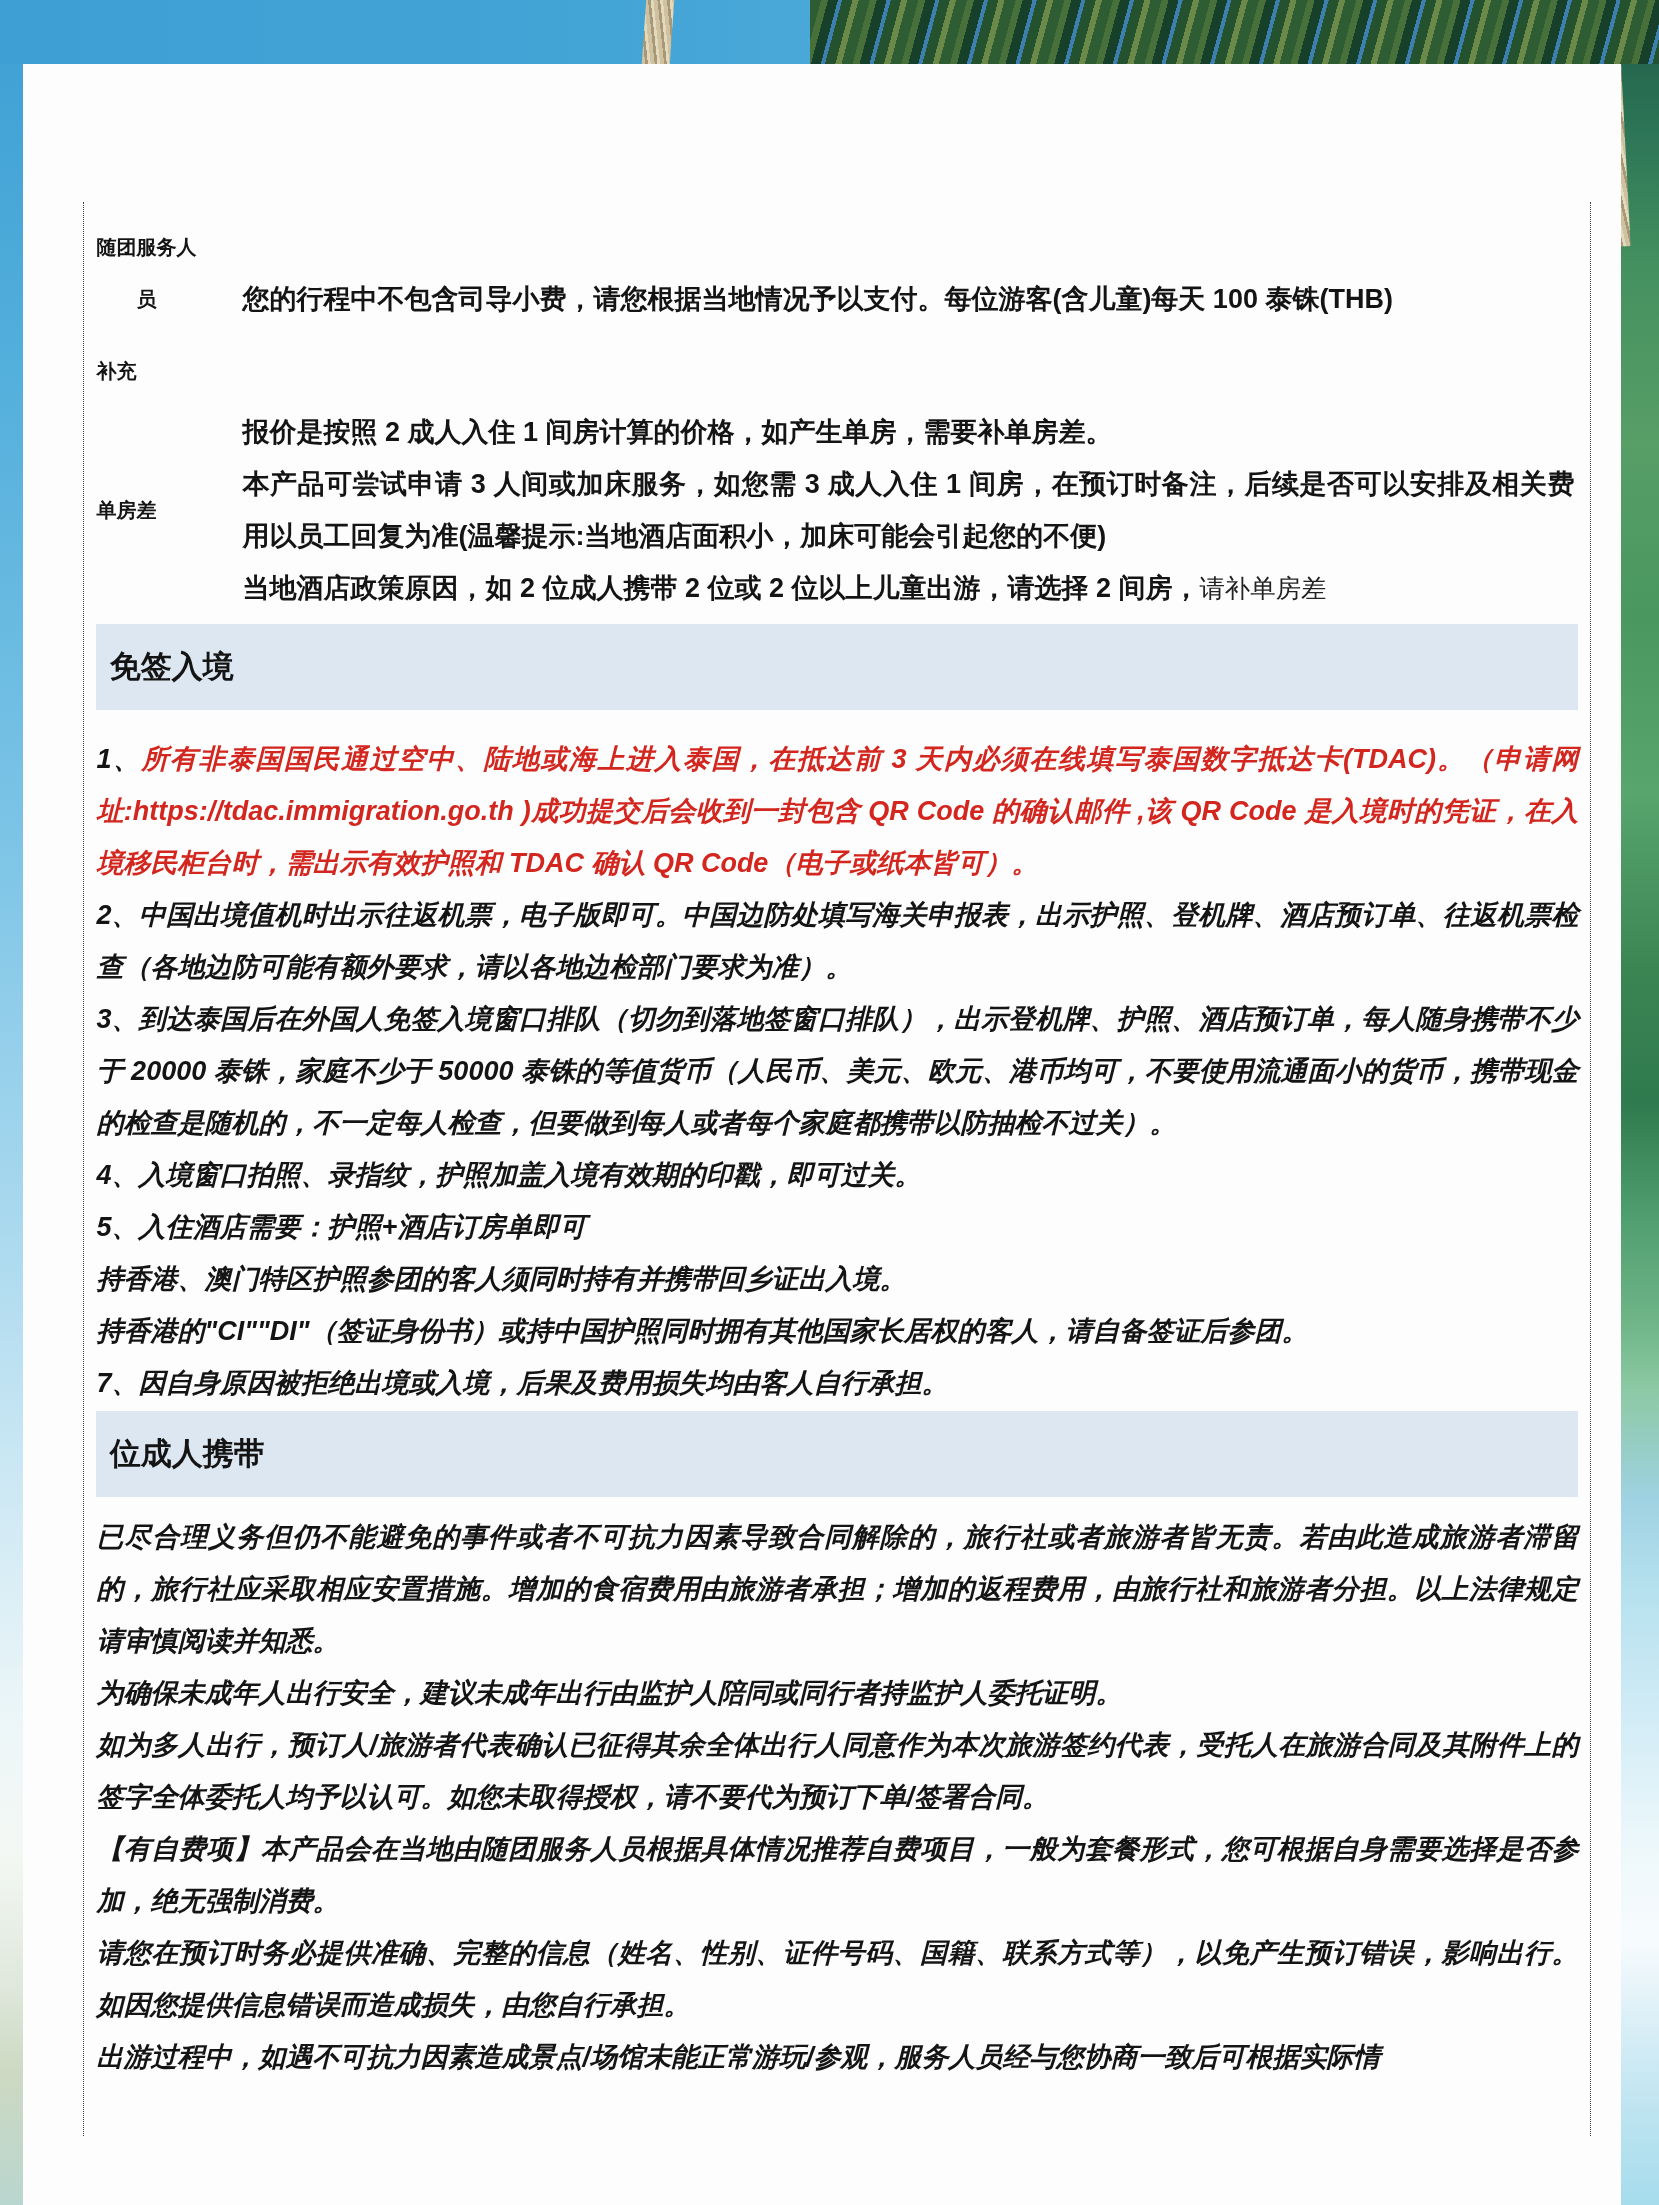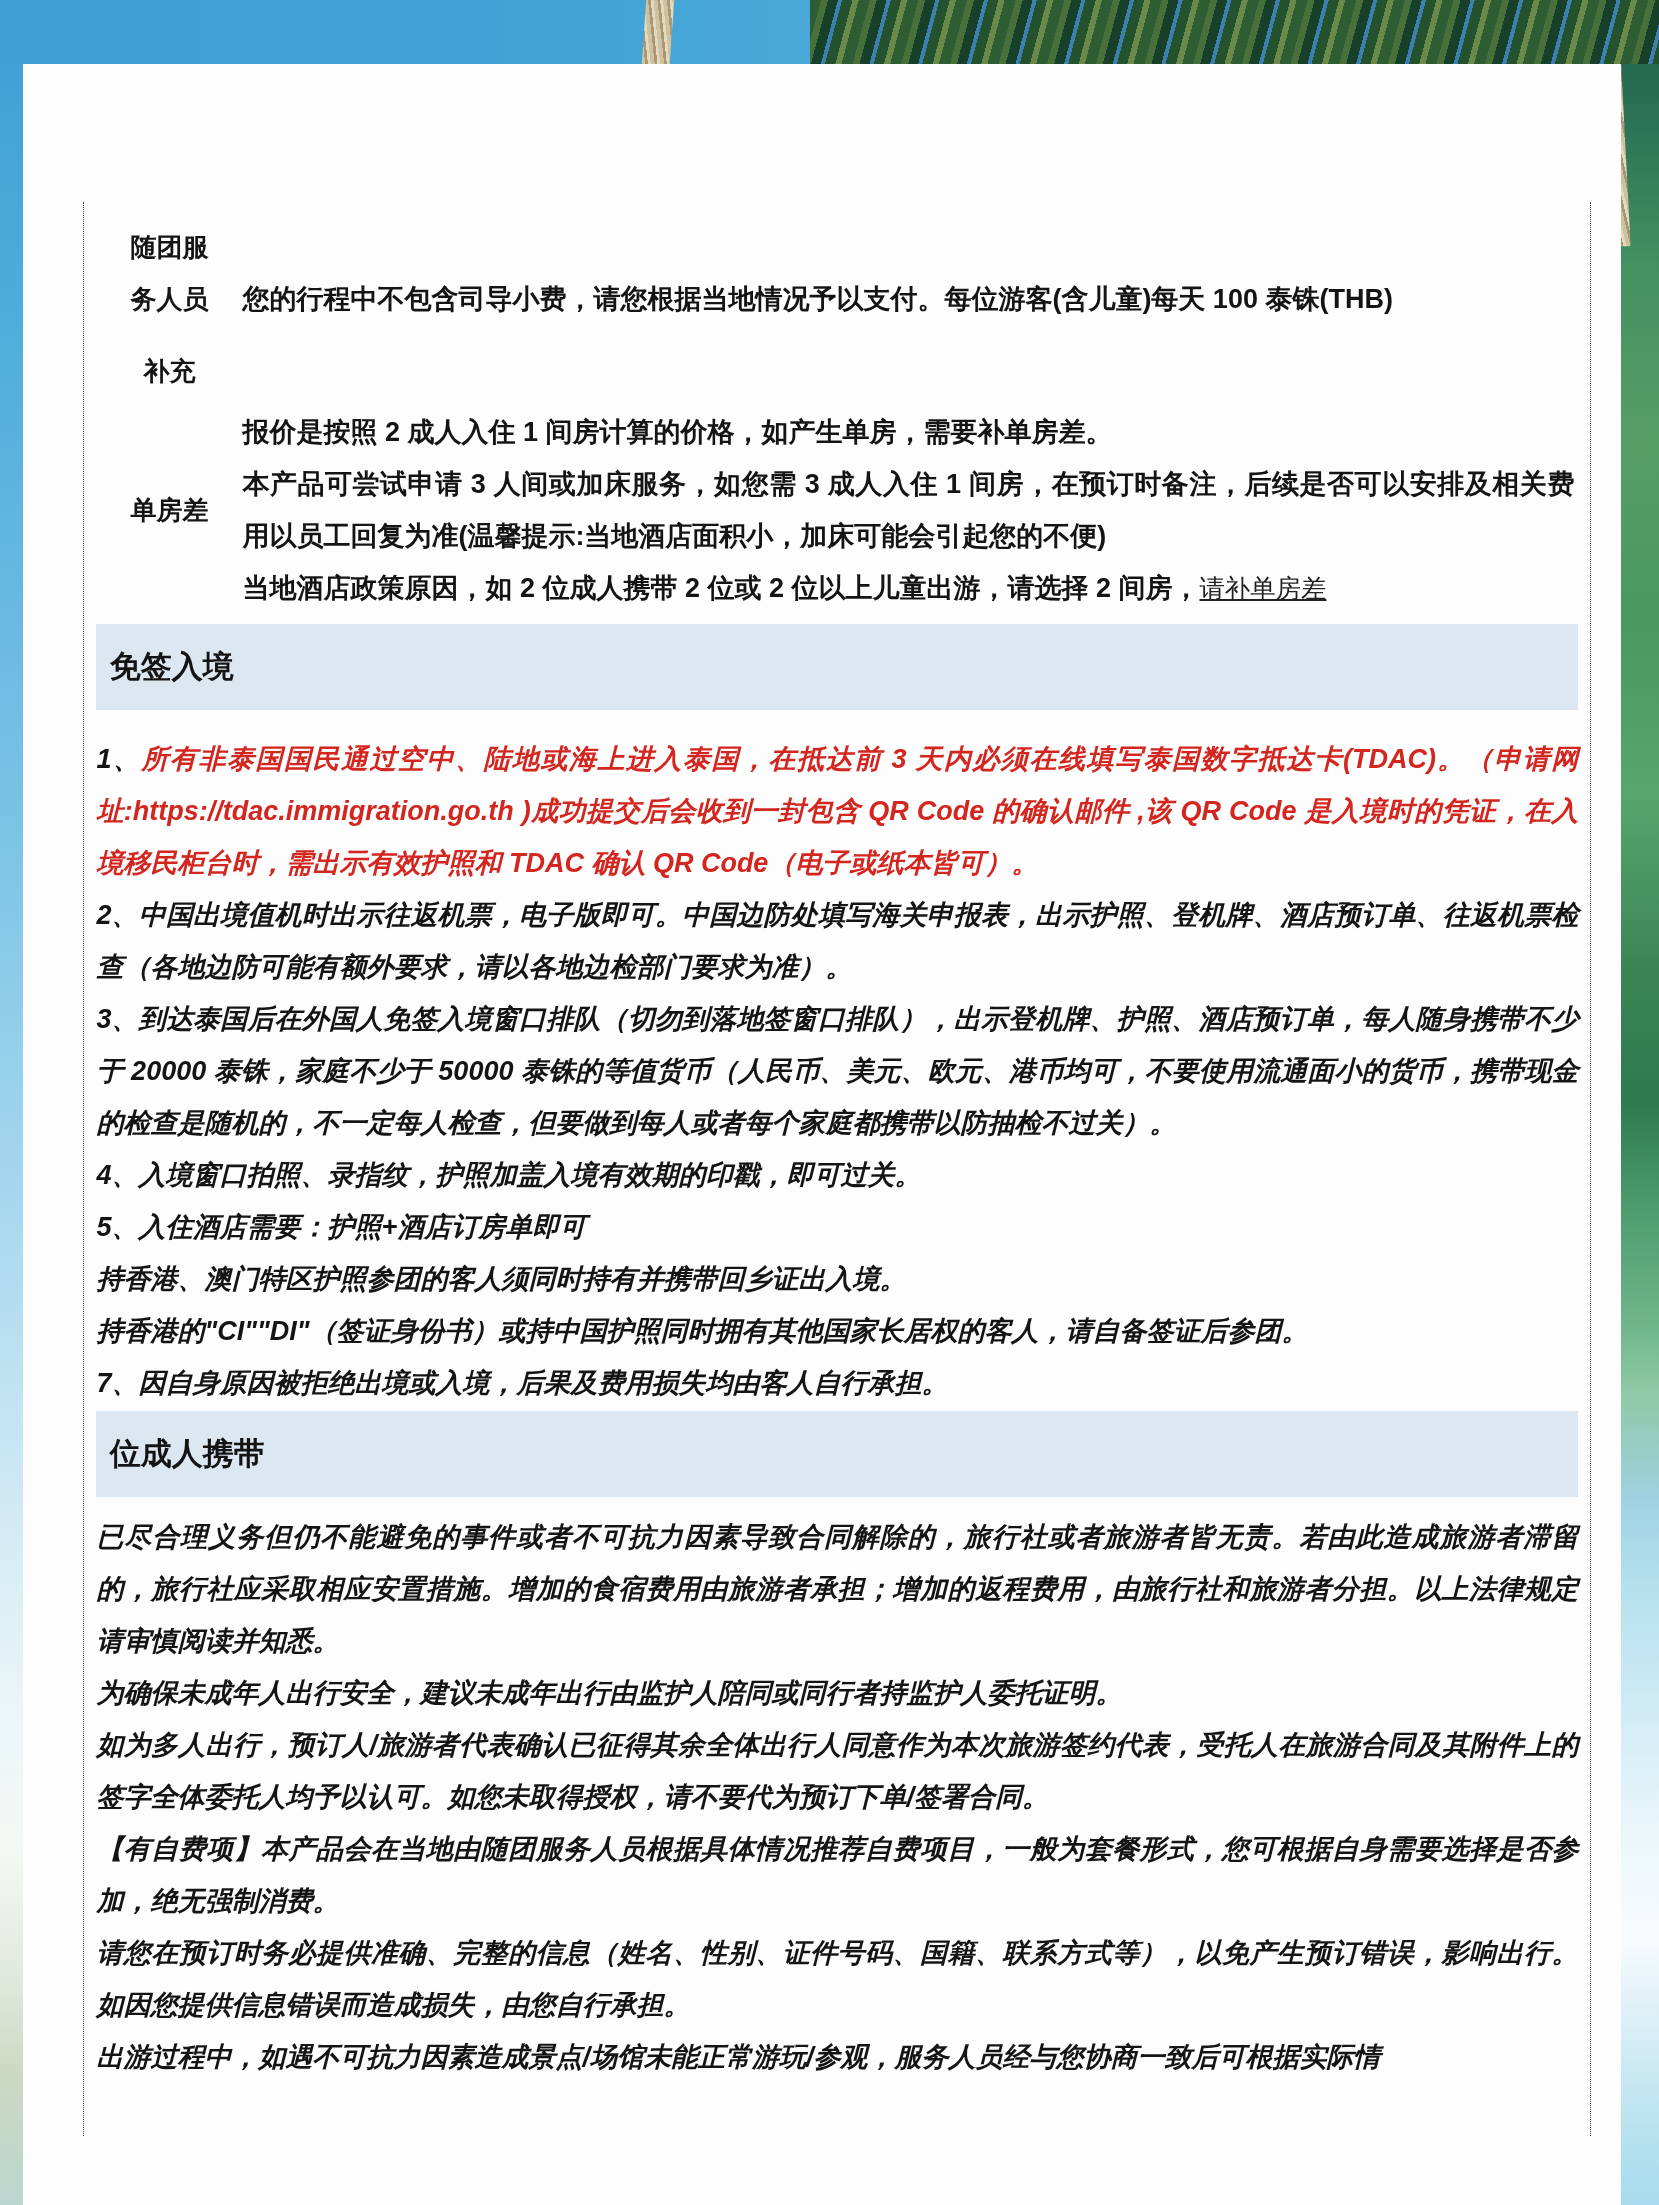--- a/index.html
+++ b/index.html
@@ -28,33 +28,33 @@
   
   .page{position:absolute;left:23.4px;top:64px;width:1598px;height:2142px;background:#fdfdfd;z-index:4;}
   .content{position:absolute;left:60px;top:138px;width:1508px;min-height:1934px;
     border-left:1.3px dotted var(--dots,#444);border-right:1.3px dotted var(--dots,#444);
     padding:0 12px;box-sizing:border-box;color:var(--ink,#141414);}
   
   .info-table{margin-top:4px;}
   .t-row{display:flex;padding:5.4px 0;}
   .t-row:first-child{padding:14.7px 0;}
   .t-row:nth-child(3){padding:4px 0 6.7px;}
-  .t-label{flex:0 0 146px;display:flex;align-items:center;justify-content:center;
-    font-size:26px;line-height:52px;text-align:center;}
+  .t-label{flex:0 0 146px;display:flex;align-items:center;justify-content:flex-start;
+    font-size:20px;line-height:52px;text-align:center;}
   .t-label span{display:inline-block;max-width:100px;}
   .t-body{flex:1;display:flex;flex-direction:column;justify-content:flex-end;padding-right:4px;}
   .t-para{font-size:27px;line-height:52px;text-align:justify;}
   
   .band{height:86px;display:flex;align-items:center;background:var(--band,#dde7f2);
     font-size:31px;padding-left:13.4px;margin-top:2.7px;}
   .section-paras{margin-top:23px;}
   .section-paras.second{margin-top:13.4px;}
   .para{font-size:27px;line-height:52px;text-align:justify;margin:0;font-style:italic;}
   .red{color:var(--red,#d3261f);}
-  .light{font-family:"Liberation Serif",serif;font-weight:400;font-size:25.4px;color:#222;text-decoration:underline;}
+  .light{font-family:"Liberation Serif",serif;font-weight:400;font-size:25.4px;color:#222;}
   .content{font-weight:600;}
   .pad-bottom{height:19px;}
 </style>
 </head>
 <body>
 
 <div class="bg-right"></div>
 <div class="bg-top">
   <div class="palms"></div>
 </div>

